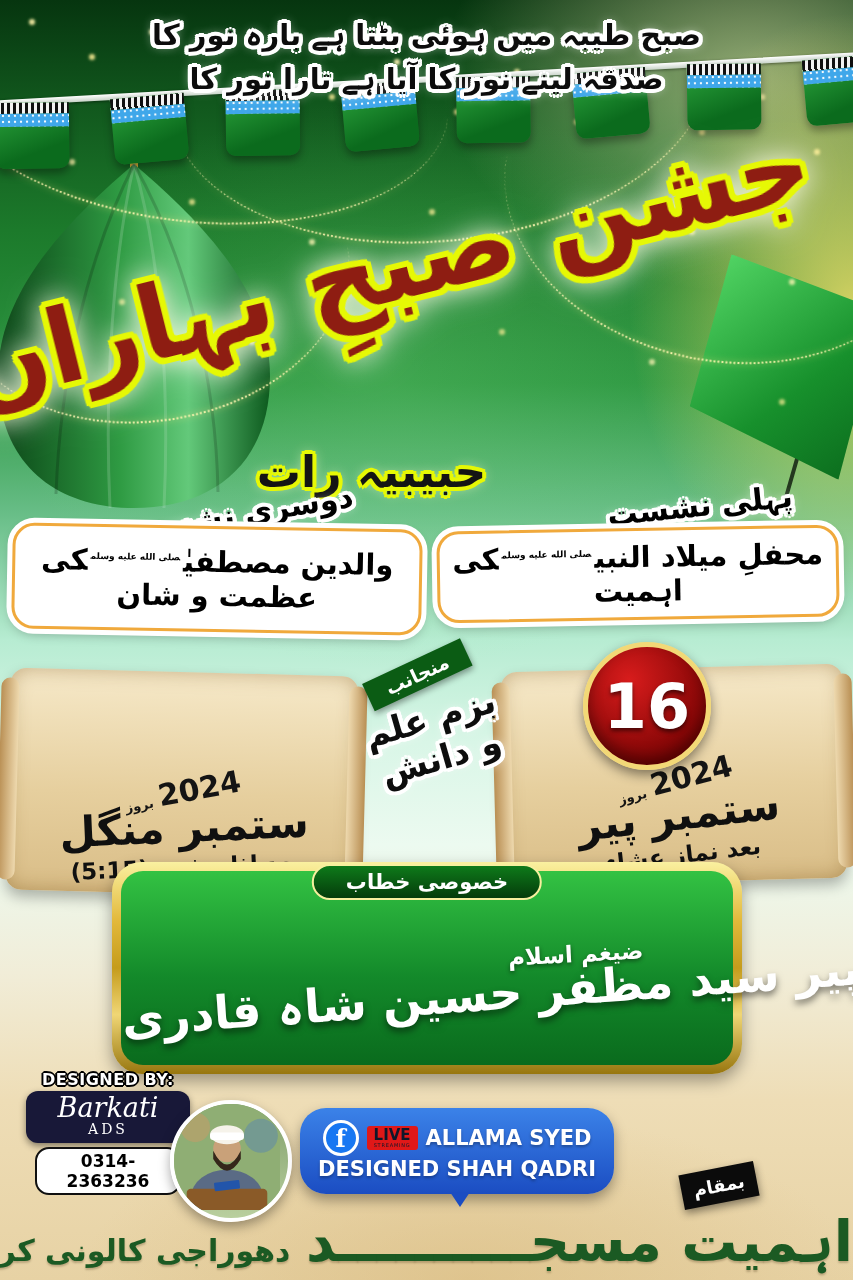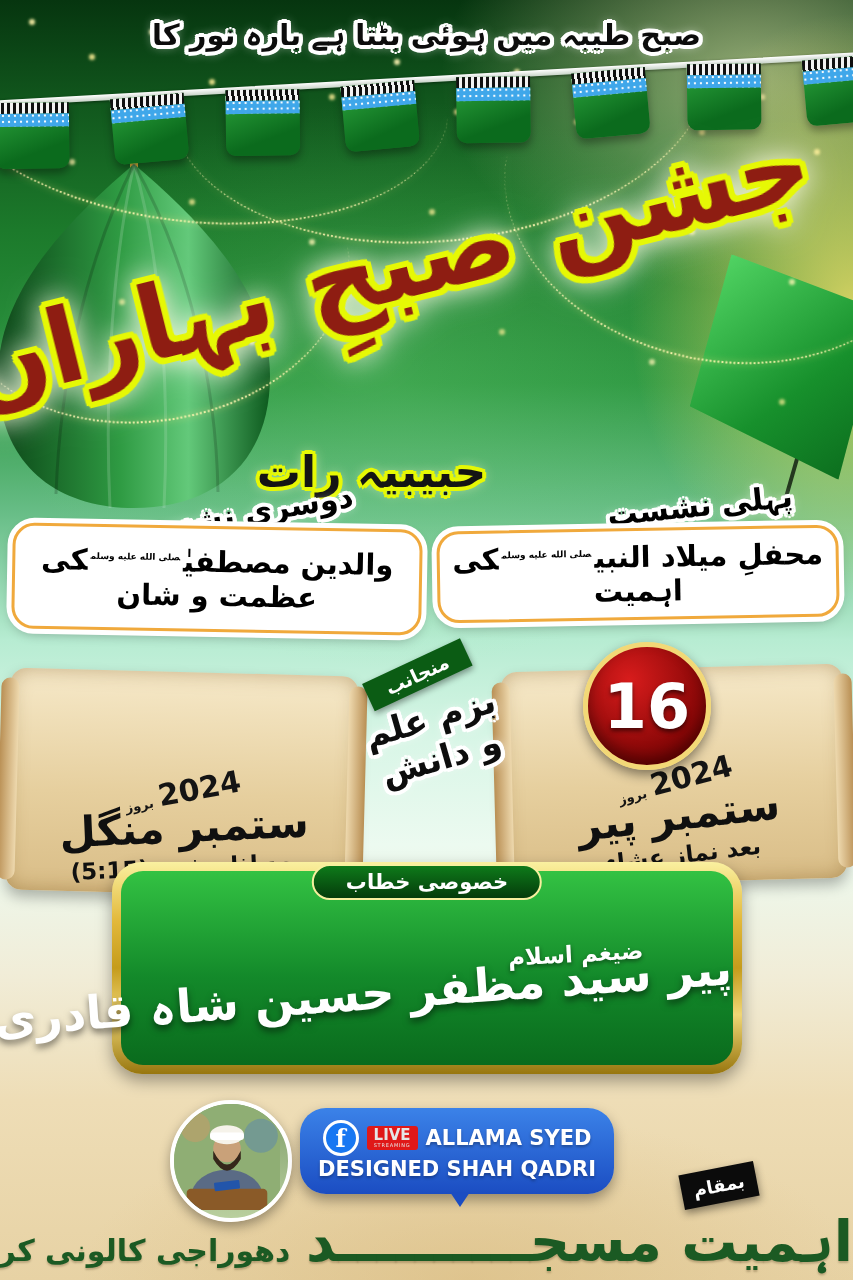--- a/index.html
+++ b/index.html
@@ -126,21 +126,21 @@
   .organizer{position:absolute;top:658px;left:352px;width:156px;text-align:center;transform:rotate(-16deg);}
   .org-badge{display:inline-block;background:#0b5c14;color:#fff;direction:rtl;font-size:19px;
     font-weight:bold;padding:4px 20px;transform:rotate(-9deg);box-shadow:0 3px 6px rgba(0,0,0,.4);}
   .org-name{margin-top:10px;direction:rtl;font-size:34px;font-weight:bold;color:#0d0d0d;line-height:1.2;}
   
   .speaker-banner{position:absolute;top:862px;left:112px;width:630px;height:212px;border-radius:30px;
     background:linear-gradient(180deg,#faf0a0,#e2b83a 28%,#c59c1c 50%,#f0d675 72%,#97760e);
     padding:9px;box-sizing:border-box;box-shadow:0 7px 16px rgba(0,0,0,.35);}
   .speaker-inner{position:relative;width:100%;height:100%;border-radius:22px;
     background:linear-gradient(180deg,#33c243,#13892a 55%,#0a6b1d);
-    display:flex;flex-direction:column;align-items:flex-end;justify-content:center;}
+    display:flex;flex-direction:column;align-items:flex-start;justify-content:center;}
   .khitab-badge{position:absolute;top:-7px;left:50%;transform:translateX(-50%);
     background:linear-gradient(180deg,#0e7a1a,#053c0b);color:#fff;direction:rtl;font-size:21px;
     font-weight:bold;padding:4px 32px;border-radius:20px;border:2px solid #f7ef9e;white-space:nowrap;}
   .honorific{direction:rtl;color:#fff;font-size:23px;font-weight:bold;align-self:flex-end;
     margin:26px 90px -6px 0;transform:rotate(-3deg);text-shadow:0 2px 4px rgba(0,0,0,.45);}
   .speaker-name{direction:rtl;color:#fff;font-size:46px;font-weight:bold;transform:rotate(-4deg);
     text-shadow:0 4px 7px rgba(0,0,0,.5);white-space:nowrap;margin-top:6px;}
   
   .designed{position:absolute;top:1070px;left:26px;width:164px;text-align:center;}
   .designed-label{color:#fff;font-weight:bold;font-size:16px;letter-spacing:.5px;}
@@ -155,21 +155,21 @@
     border:4px solid #fff;overflow:hidden;box-shadow:0 5px 12px rgba(0,0,0,.35);
     background:linear-gradient(180deg,#7f9e6a,#b9cf9e);}
   
   .live-banner{position:absolute;top:1108px;left:300px;width:314px;height:86px;border-radius:26px;
     background:linear-gradient(180deg,#3b82e8,#1b4dc2);box-shadow:0 6px 13px rgba(0,0,0,.35);
     display:flex;flex-direction:column;align-items:center;justify-content:center;gap:2px;}
   .live-row{display:flex;align-items:center;gap:8px;}
   .fb-icon{width:36px;height:36px;border-radius:50%;background:#1877f2;border:3px solid #fff;
     color:#fff;display:flex;align-items:center;justify-content:center;font-size:24px;
     font-weight:bold;font-family:"DejaVu Serif",serif;box-sizing:border-box;}
-  .live-badge{background:#e01818;color:#e5e5e5;text-align:center;border-radius:3px;padding:2px 7px;line-height:1;}
+  .live-badge{background:#e01818;color:#0f172a;text-align:center;border-radius:3px;padding:2px 7px;line-height:1;}
   .live-word{font-size:15px;font-weight:bold;}
   .streaming-word{font-size:5px;letter-spacing:.8px;}
   .live-name{color:#fff;font-weight:bold;font-size:21px;line-height:1.1;white-space:nowrap;
     text-shadow:0 2px 3px rgba(0,0,0,.3);}
   .banner-tail{position:absolute;bottom:-13px;left:150px;width:0;height:0;
     border-left:10px solid transparent;border-right:10px solid transparent;border-top:15px solid #1b4dc2;}
   
   .venue-badge{position:absolute;top:1168px;right:96px;background:#0b0b0b;color:#fff;direction:rtl;
     font-size:18px;font-weight:bold;padding:7px 12px;transform:rotate(-11deg);
     box-shadow:0 4px 8px rgba(0,0,0,.45);}
@@ -219,20 +219,21 @@
     <div class="flag"></div>
     <div class="flag"></div>
     <div class="flag"></div>
     <div class="flag"></div>
     <div class="flag"></div>
     <div class="flag"></div>
   </div>
 
   <div class="verse o-white">
     <div>صبح طیبہ میں ہوئی بٹتا ہے بارہ نور کا</div>
+    <div>صدقہ لینے نور کا آیا ہے تارا نور کا</div>
   </div>
 
   <div class="title o-yellow">جشن صبحِ بہاراں</div>
   <div class="subtitle o-yellow-sm">حبیبیہ رات</div>
 
   <div class="sess-head right o-white">پہلی نشست</div>
   <div class="sess-box right">
     <span>
       <span>محفلِ میلاد النبی</span><span class="pbuh">صلى الله عليه وسلم</span><span>کی اہمیت</span>
     </span>
@@ -278,20 +279,28 @@
   </div>
 
   <div class="speaker-banner">
     <div class="speaker-inner">
       <div class="khitab-badge">خصوصی خطاب</div>
       <div class="honorific">ضیغم اسلام</div>
       <div class="speaker-name">پیر سید مظفر حسین شاہ قادری</div>
     </div>
   </div>
 
+  <div class="designed">
+    <div class="designed-label o-black-sm">DESIGNED BY:</div>
+    <div class="brand-card">
+      <div class="brand-name">Barkati</div>
+      <div class="brand-sub">ADS</div>
+    </div>
+    <div class="phone-pill">0314-2363236</div>
+  </div>
 
   <div class="photo">
     <svg viewBox="0 0 100 100" width="106" height="106">
       <rect x="0" y="0" width="100" height="100" fill="#8fae74"></rect>
       <circle cx="20" cy="22" r="14" fill="#c96" opacity="0.5"></circle>
       <circle cx="82" cy="30" r="16" fill="#4a7dbd" opacity="0.4"></circle>
       <ellipse cx="50" cy="88" rx="34" ry="26" fill="#5a6b85"></ellipse>
       <circle cx="50" cy="42" r="13" fill="#c9a179"></circle>
       <path d="M37 44 Q50 70 63 44 L63 52 Q50 74 37 52 Z" fill="#35261a"></path>
       <ellipse cx="50" cy="29" rx="16" ry="9" fill="#f6f3ea"></ellipse>

